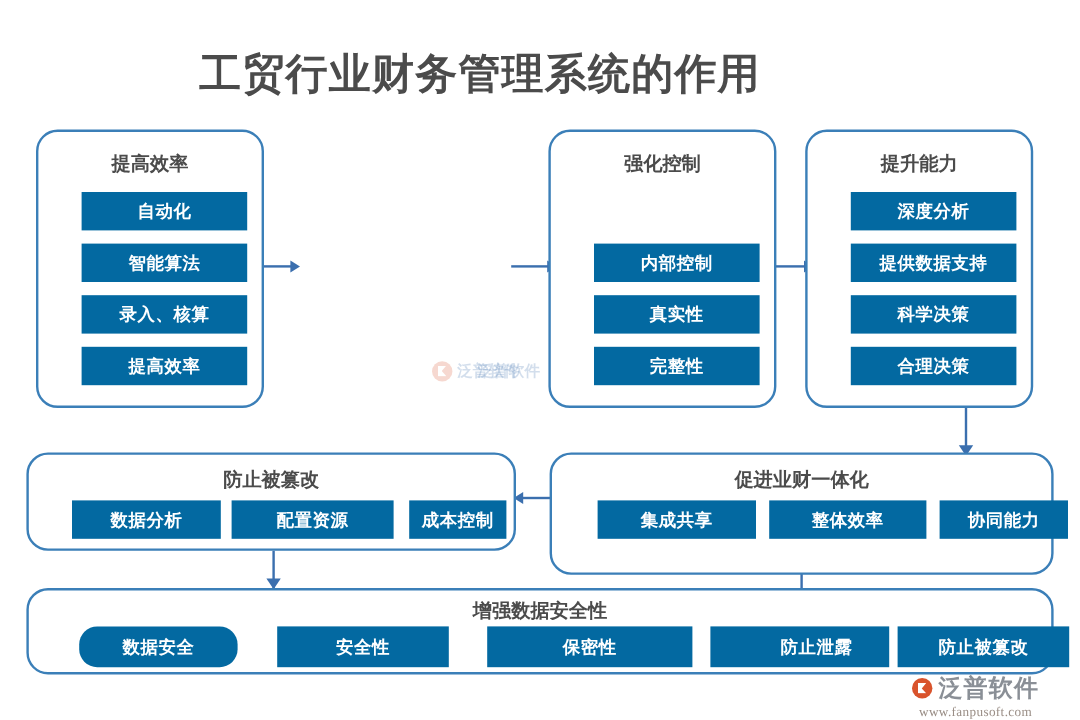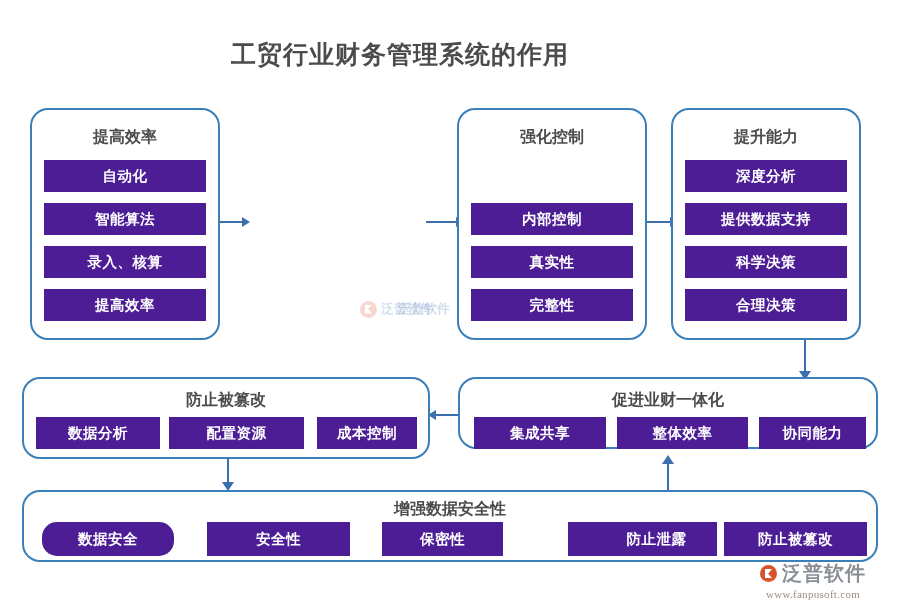--- a/index.html
+++ b/index.html
@@ -20,21 +20,21 @@
     height: 600px;
   }
 
   
   .page-title {
     position: absolute;
     left: 0;
     top: 38px;
     width: 800px;
     text-align: center;
-    font-size: 25px;
+    font-size: 35px;
     font-weight: bold;
     color: #4b4b4b;
     letter-spacing: 1px;
     white-space: nowrap;
   }
 
   
   .card {
     position: absolute;
     box-sizing: border-box;
@@ -52,29 +52,30 @@
     font-weight: bold;
     color: #4b4b4b;
     white-space: nowrap;
   }
   .col-card .card-title { top: 17px; }
 
   
   .chip {
     position: absolute;
     box-sizing: border-box;
-    background: #4c1d95;
+    background: #0369a1;
     color: #ffffff;
     font-size: 14.5px;
     font-weight: bold;
     display: flex;
     align-items: center;
     justify-content: center;
     white-space: nowrap;
     letter-spacing: 0.5px;
+    margin-left: 24px;
   }
 
   
   .col-card { top: 108px; height: 232px; width: 190px; }
   #col-0 { left: 30px; }
   #col-1 { left: 243px; }
   #col-2 { left: 457px; }
   #col-3 { left: 671px; }
 
   .col-card .chip {
@@ -83,40 +84,40 @@
     width: auto;
     height: 32px;
   }
   .col-card .chip.r0 { top: 50px; }
   .col-card .chip.r1 { top: 93px; }
   .col-card .chip.r2 { top: 136px; }
   .col-card .chip.r3 { top: 179px; }
 
   
   #mid-left  { left: 22px;  top: 377px; width: 408px; height: 82px; }
-  #mid-right { left: 458px; top: 377px; width: 420px; height: 72px; }
+  #mid-right { left: 458px; top: 377px; width: 420px; height: 102px; }
   #mid-left .card-title, #mid-right .card-title { top: 11px; }
 
   .mid-card .chip { top: 38px; height: 32px; }
 
   #mid-left .chip.c0  { left: 12px;  width: 124px; }
   #mid-left .chip.c1  { left: 145px; width: 135px; }
-  #mid-left .chip.c2  { left: 293px; width: 100px; }
+  #mid-left .chip.c2  { left: 293px; width: 81px; }
 
   #mid-right .chip.c0 { left: 14px;  width: 132px; }
   #mid-right .chip.c1 { left: 157px; width: 131px; }
   #mid-right .chip.c2 { left: 299px; width: 107px; }
 
   
   #bottom-card { left: 22px; top: 490px; width: 856px; height: 72px; }
   #bottom-card .card-title { top: 7px; }
   #bottom-card .chip { top: 30px; height: 34px; }
   #bottom-card .chip.b0 { left: 18px;  width: 132px; border-radius: 15px; }
   #bottom-card .chip.b1 { left: 183px; width: 143px; text-align: right; }
-  #bottom-card .chip.b2 { left: 358px; width: 121px; }
+  #bottom-card .chip.b2 { left: 358px; width: 171px; }
   #bottom-card .chip.b3 { left: 544px; width: 149px; padding-left: 28px; }
   #bottom-card .chip.b4 { left: 700px; width: 143px; }
 
   
   .conn {
     position: absolute;
     z-index: 2;
   }
   .conn-h {
     height: 2px;

